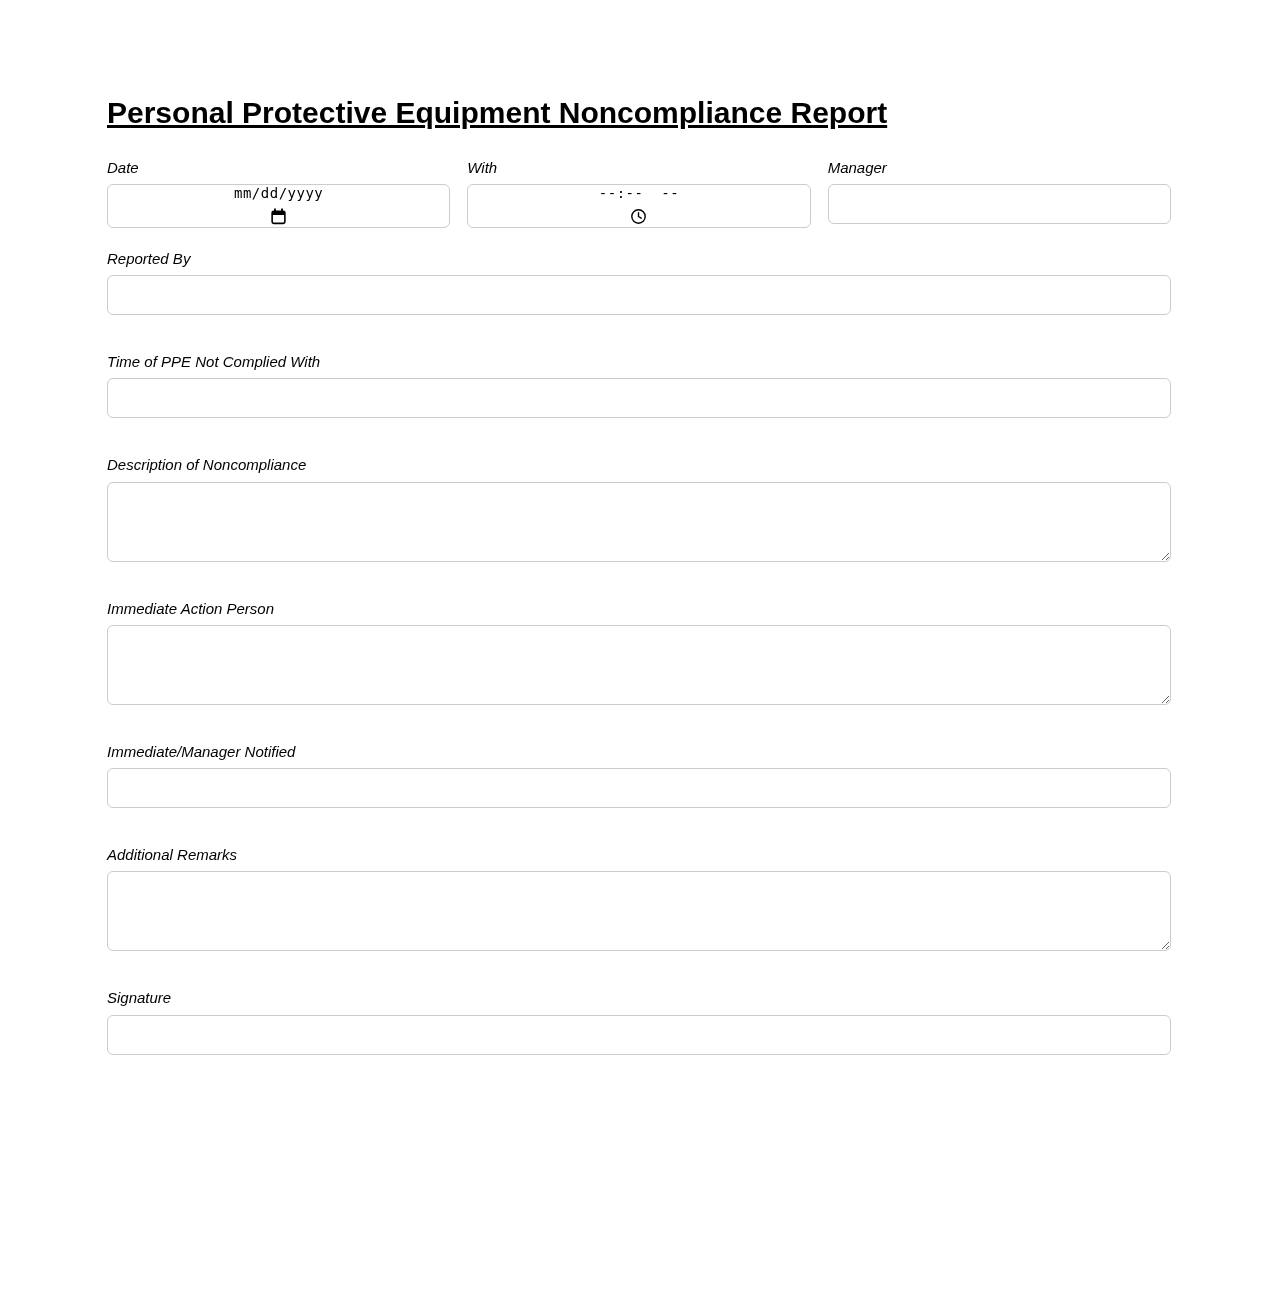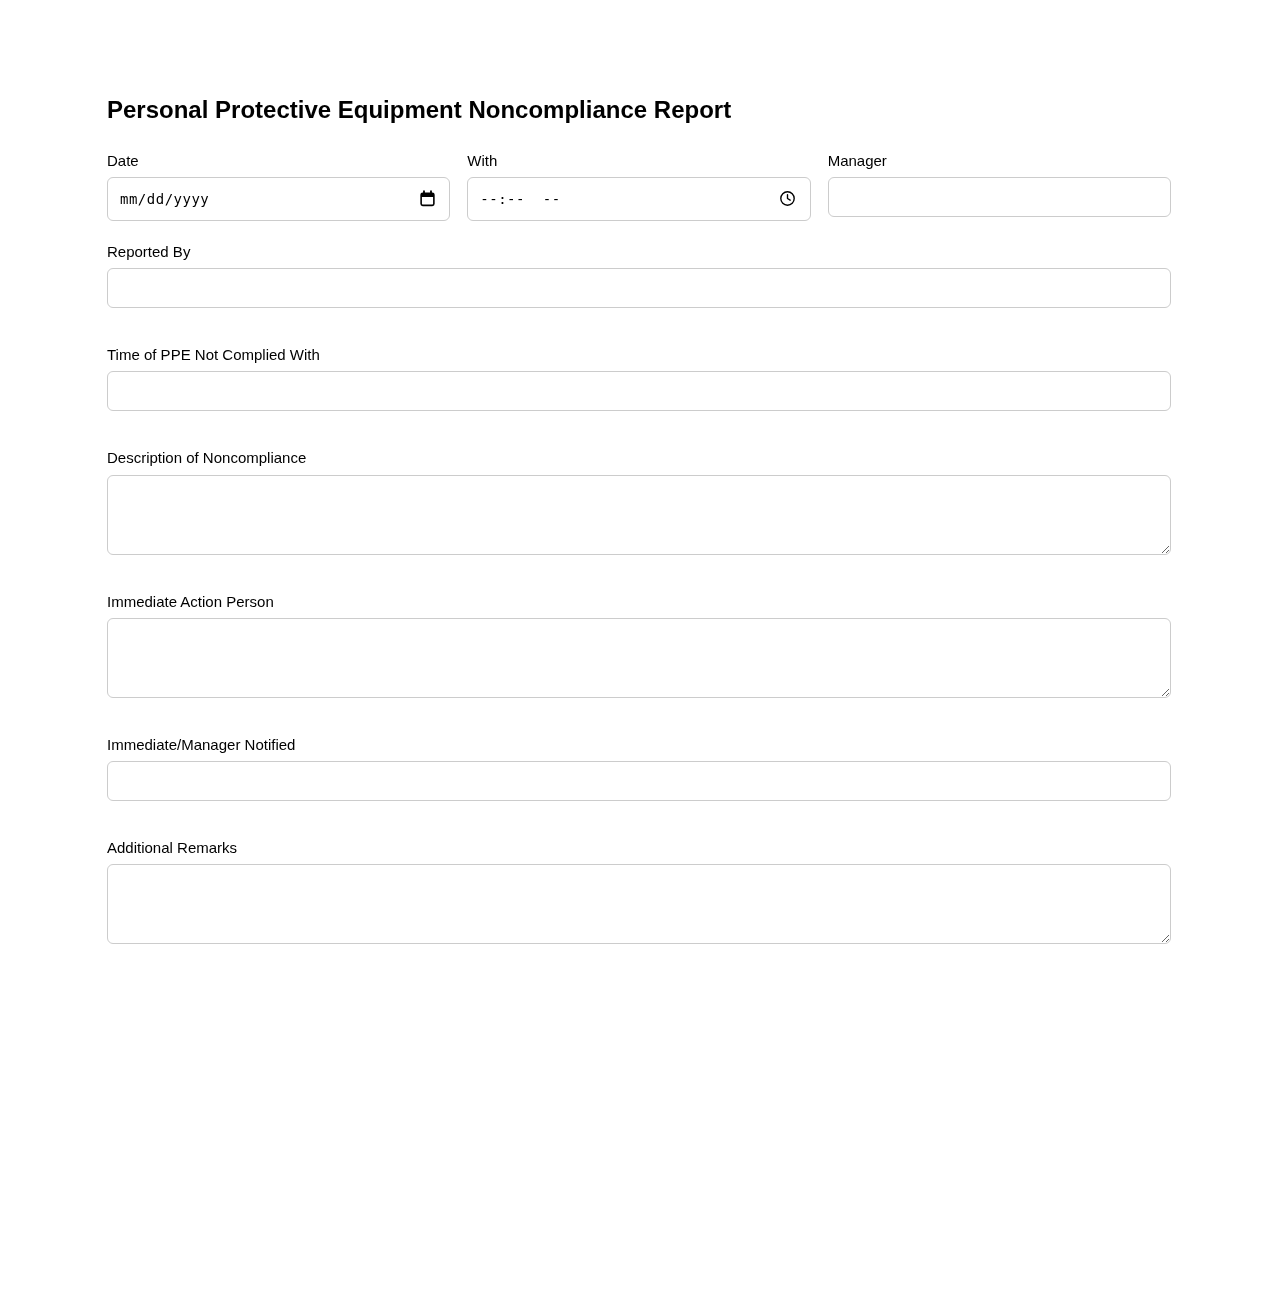--- a/index.html
+++ b/index.html
@@ -10,38 +10,40 @@
     width: 1278px;
     min-height: 1300px;
     font-family: "Liberation Sans", "DejaVu Sans", sans-serif;
     color: #000000;
   }
   .container {
     width: 1064px;
     margin: 96px auto 0 auto;
   }
   h1.page-title {
-    font-size: 24px;
+    font-size: 30px;
     font-weight: 700;
     margin: 0 0 28px 0;
     line-height: 1.15;
+    text-decoration: underline;
   }
   .row3 {
     display: grid;
     grid-template-columns: 1fr 1fr 1fr;
     gap: 17px;
     margin-bottom: 22px;
   }
   .group { margin-bottom: 38px; }
   .flabel {
     display: block;
     font-size: 15px;
     line-height: 1.15;
     margin-bottom: 8px;
     color: #000000;
+    font-style: italic;
   }
   .text-input {
     display: block;
     width: 100%;
     height: 40px;
     border: 1px solid #cccccc;
     border-radius: 6px;
     background: #ffffff;
     padding: 0 12px;
     font-size: 15px;
@@ -66,20 +68,21 @@
   .picker-box {
     display: flex;
     align-items: center;
     justify-content: space-between;
     height: 44px;
     border: 1px solid #cccccc;
     border-radius: 6px;
     background: #ffffff;
     padding: 0 12px;
     cursor: text;
+    flex-direction: column;
   }
   .picker-text {
     font-family: "DejaVu Sans Mono", "Liberation Mono", monospace;
     font-size: 14px;
     letter-spacing: 0.5px;
     color: #000000;
     white-space: pre;
   }
   .picker-icon {
     display: inline-flex;
@@ -159,14 +162,18 @@
   <div class="group">
     <label class="flabel">Immediate/Manager Notified</label>
     <input type="text" class="text-input" value="" style="">
   </div>
 
   <div class="group">
     <label class="flabel">Additional Remarks</label>
     <textarea class="area-input" style=""></textarea>
   </div>
 
+  <div class="group">
+    <label class="flabel">Signature</label>
+    <input type="text" class="text-input" value="" style="">
+  </div>
 
 </div>
 
 </body></html>

